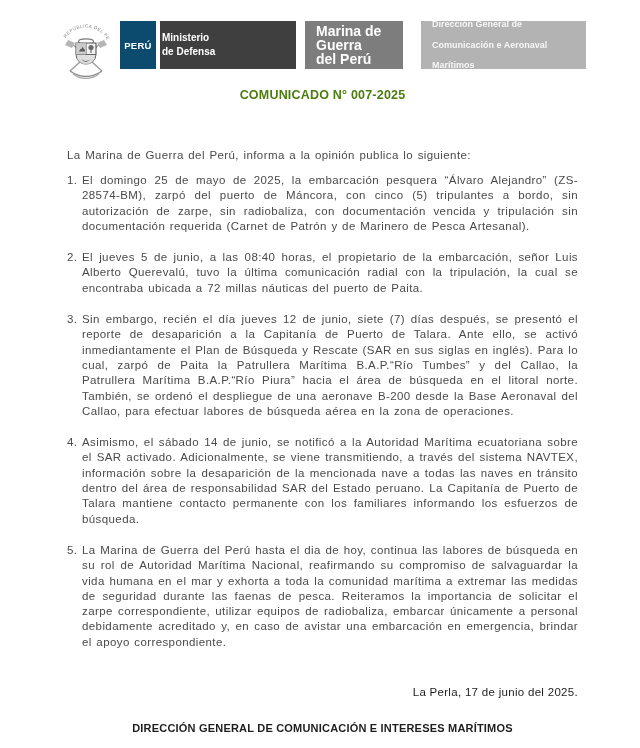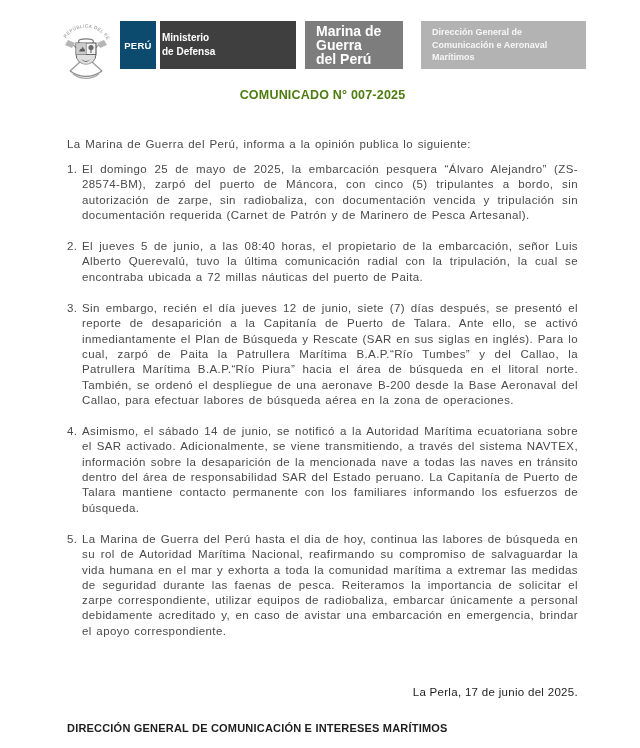--- a/index.html
+++ b/index.html
@@ -8,34 +8,34 @@
   .page { position: relative; width: 640px; height: 748px; background: #ffffff; overflow: hidden; }
 
   
   .gov-header { position: absolute; top: 13px; left: 57px; display: flex; align-items: flex-start; }
   .coat { width: 58px; height: 72px; margin-right: 5px; flex-shrink: 0; }
   .hblocks { display: flex; margin-top: 8px; height: 48px; }
   .block { height: 48px; color: #ffffff; font-weight: bold; display: flex; flex-direction: column; justify-content: center; }
   .block-peru   { width: 36px;  background: #0c4a6e; align-items: center; margin-right: 4px; font-size: 9.5px; letter-spacing: 0.3px; }
   .block-mindef { width: 136px; background: #3f3f3f; padding-left: 2px; margin-right: 9px;  font-size: 10px; line-height: 14px; }
   .block-marina { width: 98px;  background: #7d7d7d; padding-left: 11px; margin-right: 18px; font-size: 14px; line-height: 14px; }
-  .block-dgcim  { width: 165px; background: #b3b3b3; padding-left: 11px; font-size: 9px; line-height: 12.5px; color: #f7f7f7; }
+  .block-dgcim  { width: 165px; background: #b3b3b3; padding-left: 11px; font-size: 9px; line-height: 12.5px; color: #f7f7f7; gap: 8px; }
 
   
   .doc-body { position: absolute; top: 88px; left: 67px; width: 511px; height: 660px; }
   .title { text-align: center; font-size: 12.5px; font-weight: bold; color: #4d7c0f; letter-spacing: 0.2px; }
-  .intro { margin-top: 36px; font-size: 11.5px; letter-spacing: 0.4px; word-spacing: 1px; color: #4a4a4a; }
+  .intro { margin-top: 47px; font-size: 11.5px; letter-spacing: 0.4px; word-spacing: 1px; color: #4a4a4a; }
   .plist { margin-top: 12px; list-style: none; }
   .pitem { display: flex; margin-bottom: 16px; font-size: 11.5px; line-height: 15.3px;
            letter-spacing: 0.4px; word-spacing: 1px; color: #4a4a4a; }
   .pnum { width: 15px; flex-shrink: 0; }
   .ptext { flex: 1; text-align: justify; }
   .dateline { position: absolute; top: 598px; right: 0; font-size: 11.5px; font-weight: normal;
               letter-spacing: 0.3px; color: #1e1e1e; }
-  .footer-line { position: absolute; top: 634px; left: 0; width: 100%; text-align: left;
+  .footer-line { position: absolute; top: 634px; left: 0; width: 100%; text-align: center;
                  font-size: 11px; font-weight: bold; letter-spacing: 0.2px; color: #1e1e1e; }
 </style>
 </head>
 <body>
 
 <div class="page">
 
   <header class="gov-header">
     <div class="coat">
       <svg viewBox="0 0 58 72" width="58" height="72" aria-hidden="true">

